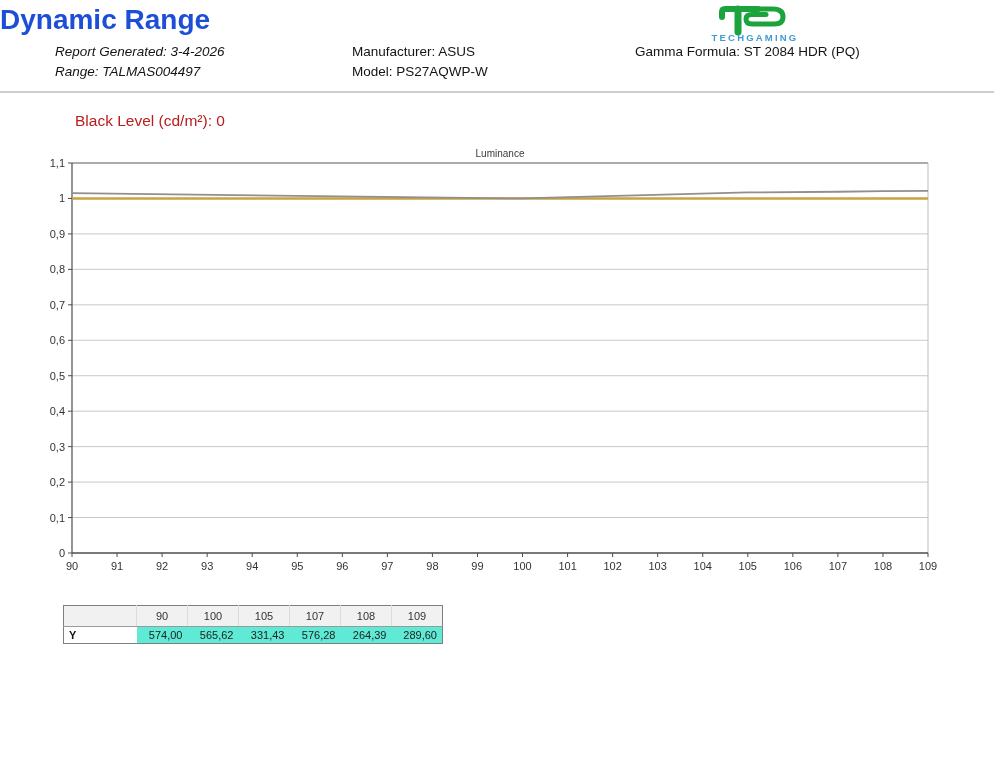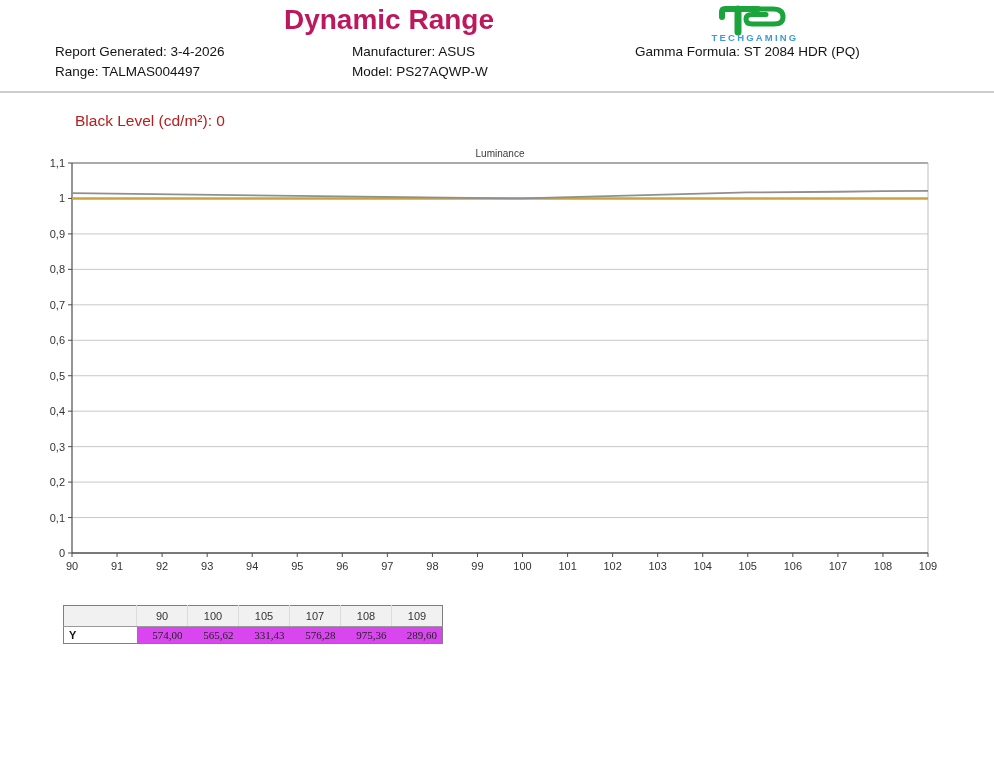--- a/index.html
+++ b/index.html
@@ -1,26 +1,26 @@
 <!DOCTYPE html>
 <html><head>
 <meta charset="utf-8">
 <style>
   html,body{margin:0;padding:0;background:#fff;}
   .page{
     position:relative;width:994px;height:768px;background:#fff;overflow:hidden;
     font-family:"Liberation Sans",sans-serif;color:#111;
   }
   .page-title{
-    position:absolute;left:0;top:4px;width:494px;text-align:right;
-    font-size:28px;font-weight:bold;color:#be185d;letter-spacing:0;
+    position:absolute;left:0;top:4px;width:494px;text-align:left;
+    font-size:28px;font-weight:bold;color:#1d4ed8;letter-spacing:0;
   }
   .brand-logo{position:absolute;left:680px;top:4px;width:150px;height:42px;}
   .info-col{position:absolute;top:42px;font-size:13.5px;line-height:20px;color:#141414;}
-  .info-col-1{left:55px;}
+  .info-col-1{left:55px;font-style:italic;}
   .info-col-2{left:352px;}
   .info-col-3{left:635px;}
   .header-divider{position:absolute;left:0;top:91px;width:994px;height:0;border-top:2px solid #cdcdcd;}
   .metric{position:absolute;top:112px;font-size:15.5px;color:#b91c1c;}
   .metric-black{left:75px;}
   .metric-peak{left:535px;}
   .chart-svg{position:absolute;left:0;top:140px;}
   .results-table{
     position:absolute;left:63px;top:605px;border-collapse:collapse;
     font-family:"Liberation Sans",sans-serif;font-size:11px;color:#222;
@@ -30,21 +30,21 @@
     background:#f1f1f1;font-weight:normal;color:#333;text-align:center;
     padding:4px 5px;border-right:1px solid #dcdcdc;border-bottom:1px solid #9a9a9a;
     width:40px;
   }
   .results-table thead th:first-child{width:62px;border-right:1px solid #dcdcdc;}
   .results-table thead th:last-child{border-right:none;}
   .results-table tbody th{
     text-align:left;font-weight:bold;background:#fff;padding:2px 5px;color:#111;
   }
   .results-table tbody td{
-    text-align:right;padding:2px 5px;color:#222;background:#d946ef;font-family:Liberation Serif, serif;
+    text-align:right;padding:2px 5px;color:#222;background:#5eead4;
   }
   .results-table tbody tr + tr th,
   .results-table tbody tr + tr td{border-top:1px solid #9a9a9a;}
 </style>
 </head>
 <body>
 
 <div class="page">
 
   <div class="page-title">Dynamic Range</div>
@@ -170,19 +170,19 @@
           <th>109</th>
         </tr>
       </thead>
       <tbody>
         <tr>
           <th>Y</th>
           <td>574,00</td>
           <td>565,62</td>
           <td>331,43</td>
           <td>576,28</td>
-          <td>975,36</td>
+          <td>264,39</td>
           <td>289,60</td>
         </tr>
       </tbody>
     </table>
 
 </div>
 
 </body></html>

